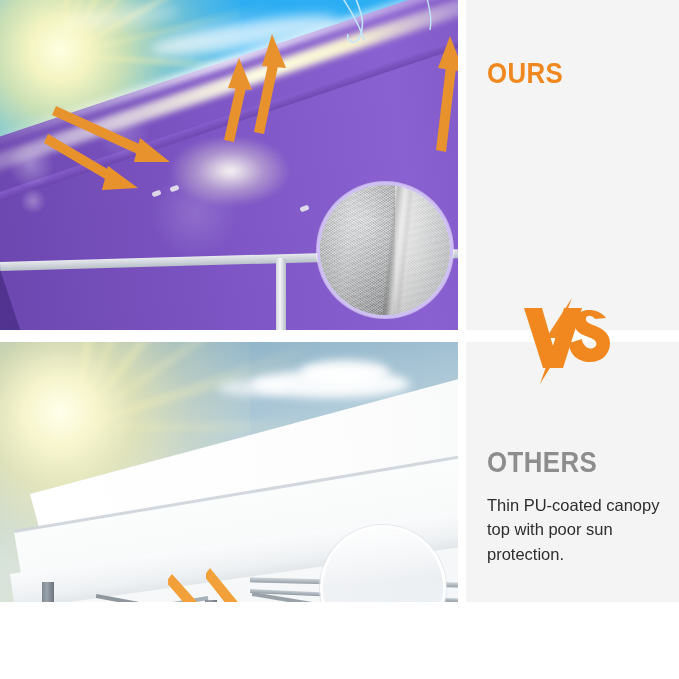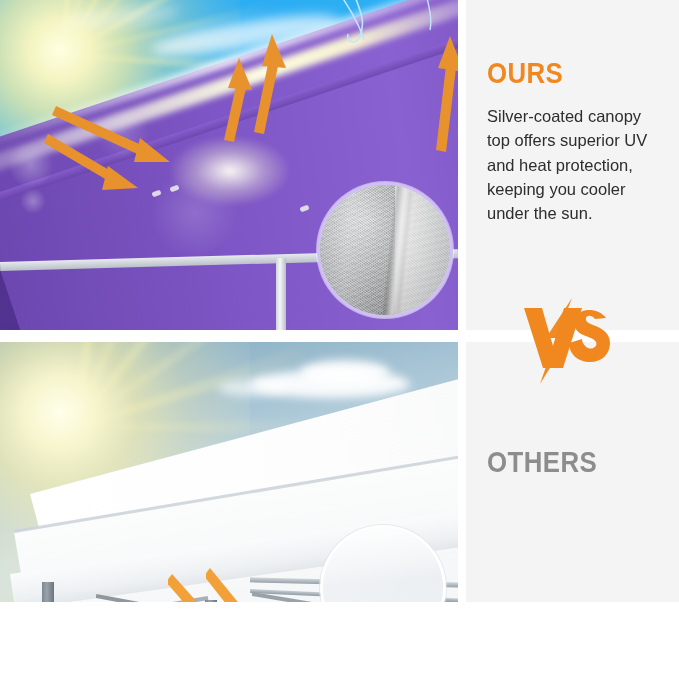--- a/index.html
+++ b/index.html
@@ -332,21 +332,20 @@
     <div class="fabric-inset">
       <div class="fab-left"></div>
       <div class="fab-right"></div>
       <div class="fab-fold"></div>
       <div class="fab-shade"></div>
     </div>
   </div>
 
   <div class="text-top-right"></div>
   <div class="headline headline-ours">OURS</div>
-  <div class="body-copy copy-ours">Silver-coated canopy top offers superior UV and heat protection, keeping you cooler under the sun.</div>
 
   <div class="photo panel-bottom-left">
     <div class="sky-bot"></div>
     <div class="sun-rays-b"></div>
     <div class="sun-glow-b"></div>
 
     <div class="cloud-b cb1"></div>
     <div class="cloud-b cb2"></div>
     <div class="cloud-b cb3"></div>
 
@@ -386,20 +385,21 @@
       </g>
     </svg>
   </div>
 
   <div class="plain-inset">
     <div class="sheen"></div>
   </div>
 
   <div class="text-bottom-right"></div>
   <div class="headline headline-others">OTHERS</div>
+  <div class="body-copy copy-others">Thin PU-coated canopy top with poor sun protection.</div>
 
   <div class="gutter-v"></div>
   <div class="gutter-h"></div>
 
   <svg class="vs-badge" viewBox="0 0 90 86">
     <g fill="#F0881F">
 
       <path d="M50,0 L24,40 L34,40 L18,86 L44,44 L33,44 Z" opacity="0.98"></path>
 
       <path d="M2,10 L20,10 L31,48 L42,10 L60,10 L41,70 L21,70 Z"></path>

